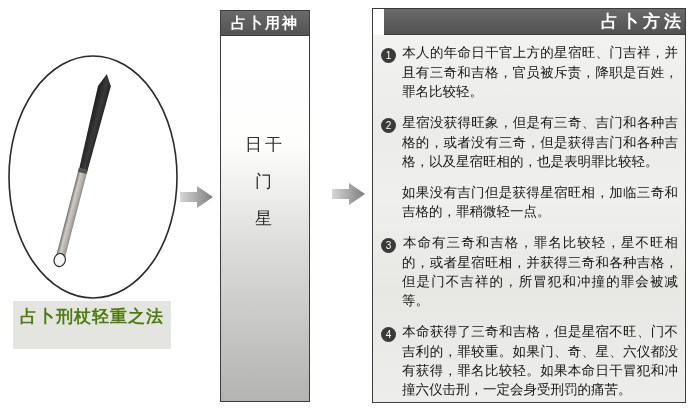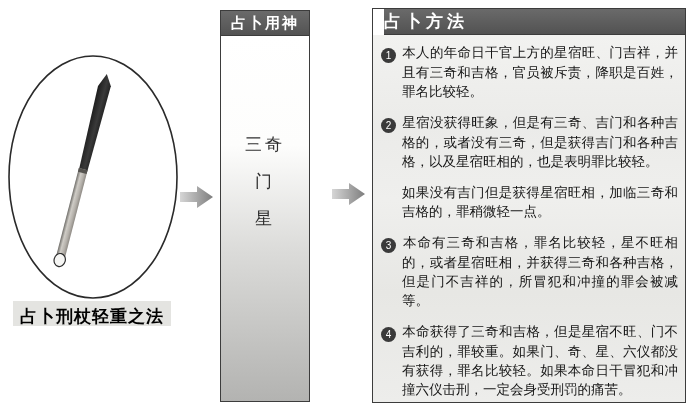--- a/index.html
+++ b/index.html
@@ -3,22 +3,22 @@
 <meta charset="utf-8">
 <style>
   html,body{margin:0;padding:0;background:#ffffff;}
   .stage{
     position:relative;width:692px;height:410px;background:#ffffff;overflow:hidden;
     font-family:"Liberation Serif","DejaVu Serif",serif;
   }
   
   .oval-wrap{position:absolute;left:4px;top:53px;width:178px;height:248px;}
   .caption{
-    position:absolute;left:13px;top:301px;width:158px;height:25px;
-    background:#e4e4e1;color:#000000;
+    position:absolute;left:13px;top:301px;width:158px;height:48px;
+    background:#e4e4e1;color:#4d7c0f;
     font-family:"Liberation Sans","DejaVu Sans",sans-serif;
     font-weight:bold;font-size:17px;line-height:31px;text-align:center;letter-spacing:1px;
   }
   
   .arrow{position:absolute;width:34px;height:24px;}
   .arrow1{left:180px;top:185px;}
   .arrow2{left:332px;top:182px;}
   
   .midbox{
     position:absolute;left:220px;top:10px;width:90px;height:392px;
@@ -41,21 +41,21 @@
   }
   
   .rightbox{
     position:absolute;left:372px;top:8px;width:314px;height:395px;
     border:1px solid #3c3c3c;box-sizing:border-box;
   }
   .righthead{
     height:25px;background:linear-gradient(180deg,#6a6a6a,#525252);
     border-bottom:1px solid #3c3c3c;
     color:#ffffff;font-family:"Liberation Sans","DejaVu Sans",sans-serif;
-    font-weight:bold;font-size:17px;line-height:25px;text-align:left;letter-spacing:4px;margin-left:11px;
+    font-weight:bold;font-size:17px;line-height:25px;text-align:right;letter-spacing:4px;margin-left:11px;
   }
   .rightbody{
     height:calc(100% - 26px);box-sizing:border-box;
     background:linear-gradient(180deg,#f2f2f0 0%,#ebebe9 25%,#efefed 45%,#e7e7e4 70%,#ededeb 100%);
     padding:8px 7px 4px 8px;
   }
   .para{
     margin:0 0 12px 0;font-size:13.5px;line-height:19px;text-align:justify;
     color:#141414;padding-left:21px;text-indent:-21px;
   }
@@ -105,21 +105,21 @@
         <stop offset="0" stop-color="#d6d6d6"></stop>
           <stop offset="1" stop-color="#7d7d7d"></stop>
       </linearGradient>
     </defs>
     <polygon points="0,7 17,7 17,1 33,12 17,23 17,17 0,17" fill="url(#arrowGrad1)"></polygon>
   </svg>
 
   <div class="midbox">
     <div class="midhead">占卜用神</div>
     <div class="midbody">
-      <div class="miditem">三奇</div>
+      <div class="miditem">日干</div>
       <div class="miditem">门</div>
       <div class="miditem">星</div>
     </div>
   </div>
 
   <svg class="arrow arrow2" viewBox="0 0 34 24">
     <defs>
       <linearGradient id="arrowGrad2" x1="0" y1="0" x2="1" y2="0">
         <stop offset="0" stop-color="#d6d6d6"></stop>
           <stop offset="1" stop-color="#7d7d7d"></stop>

